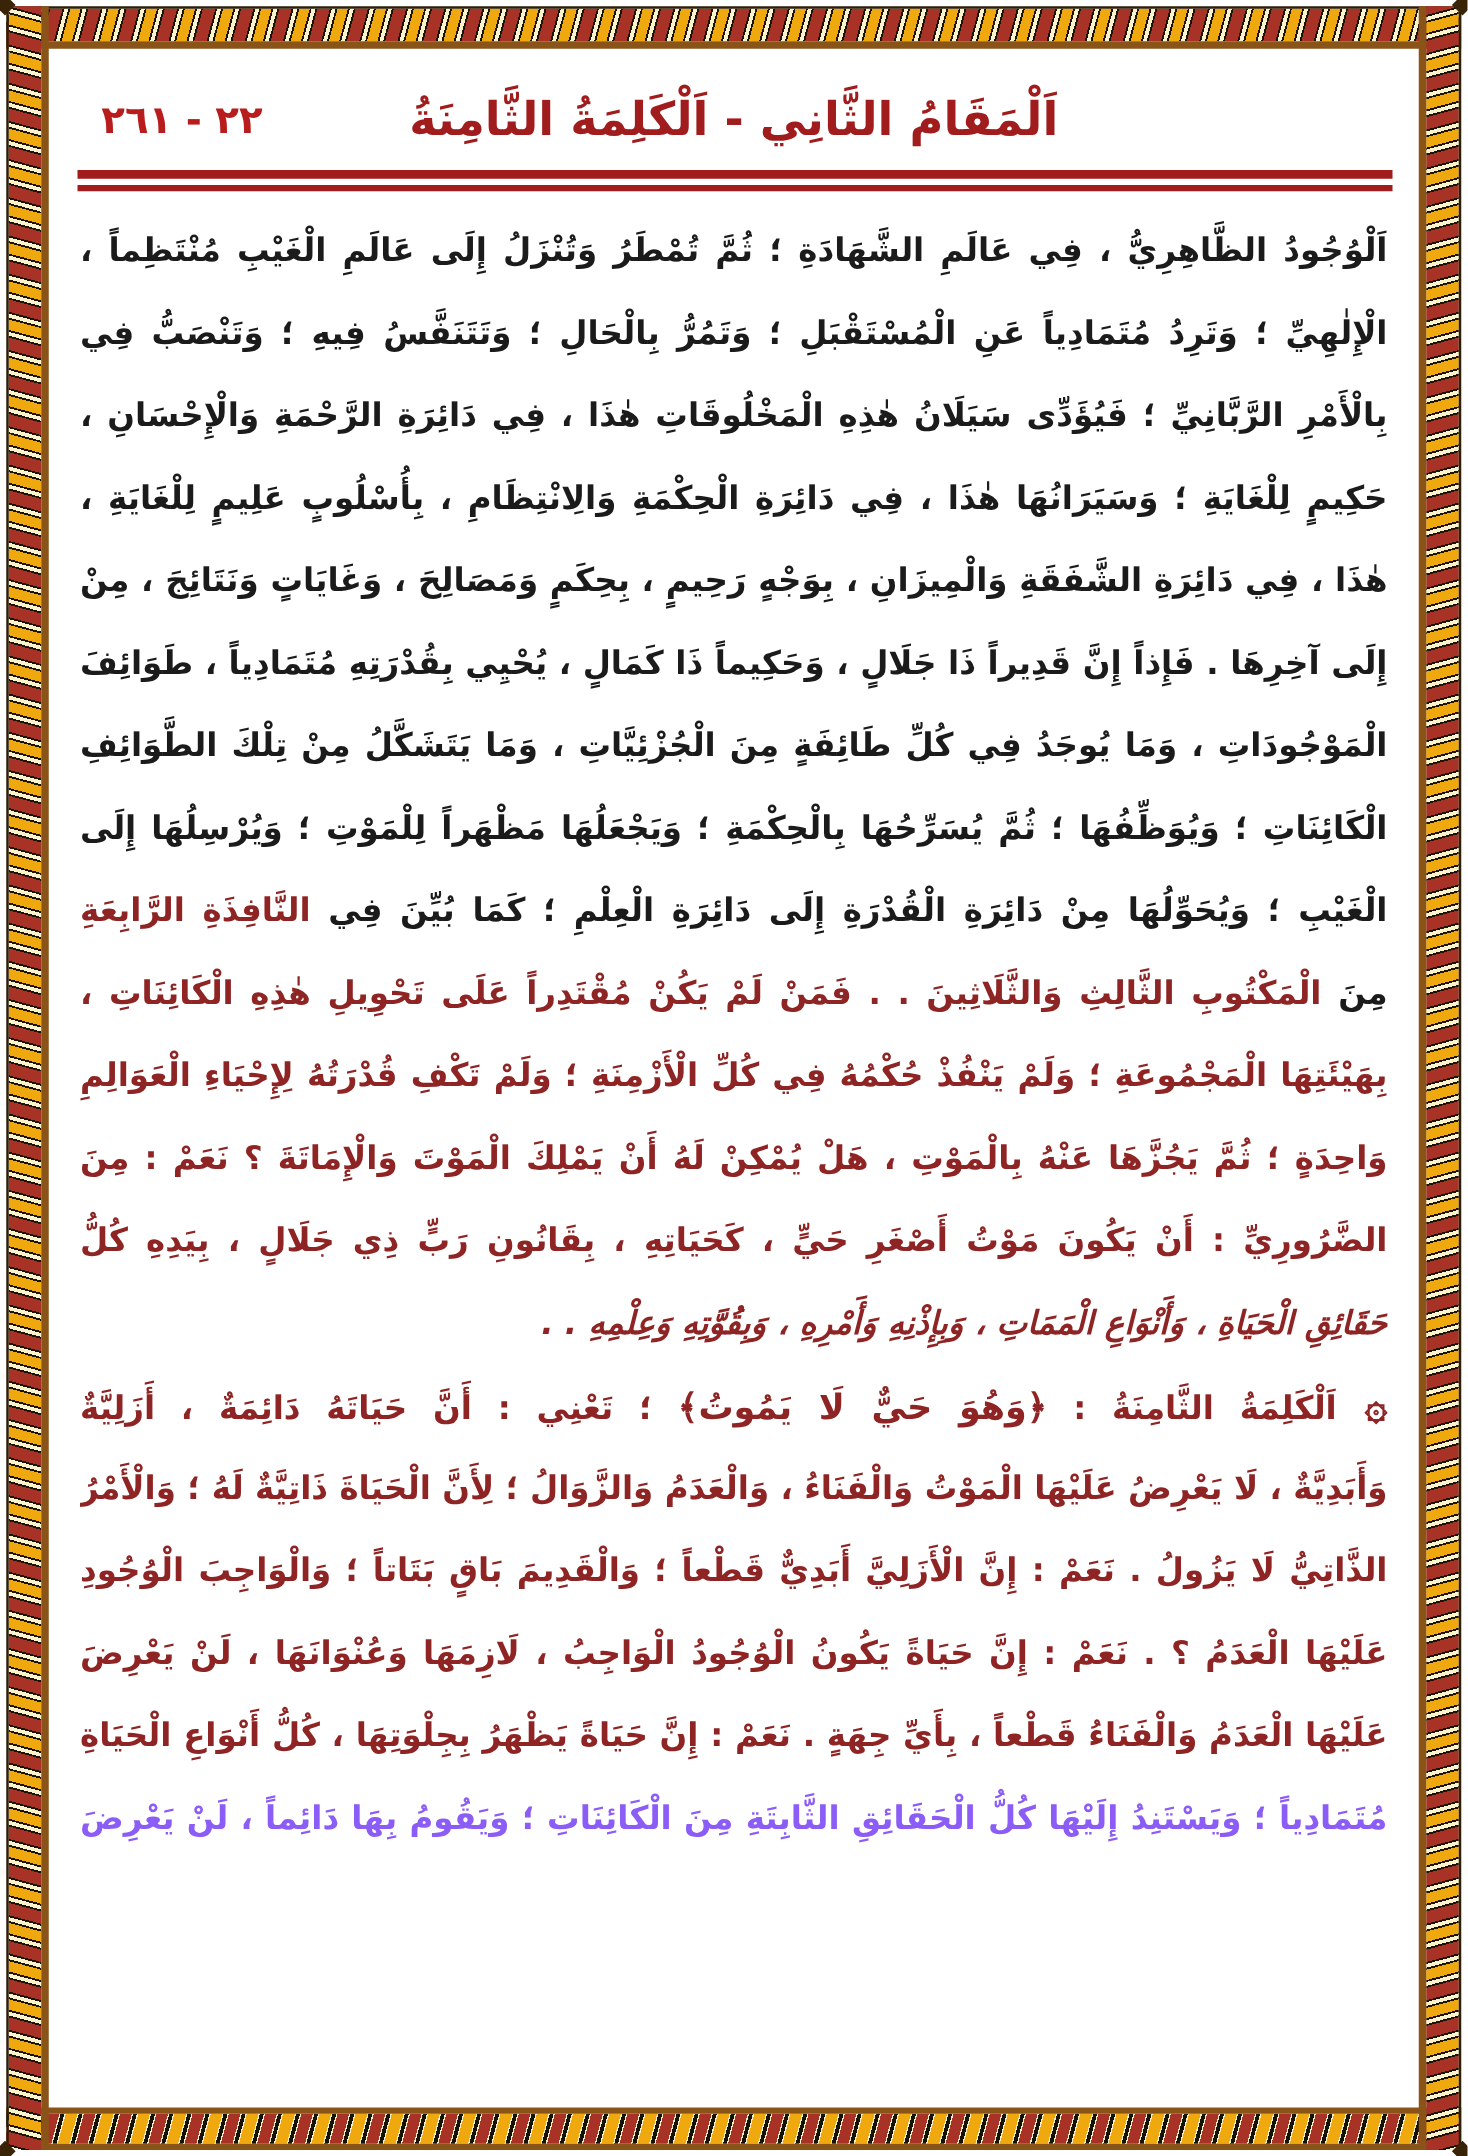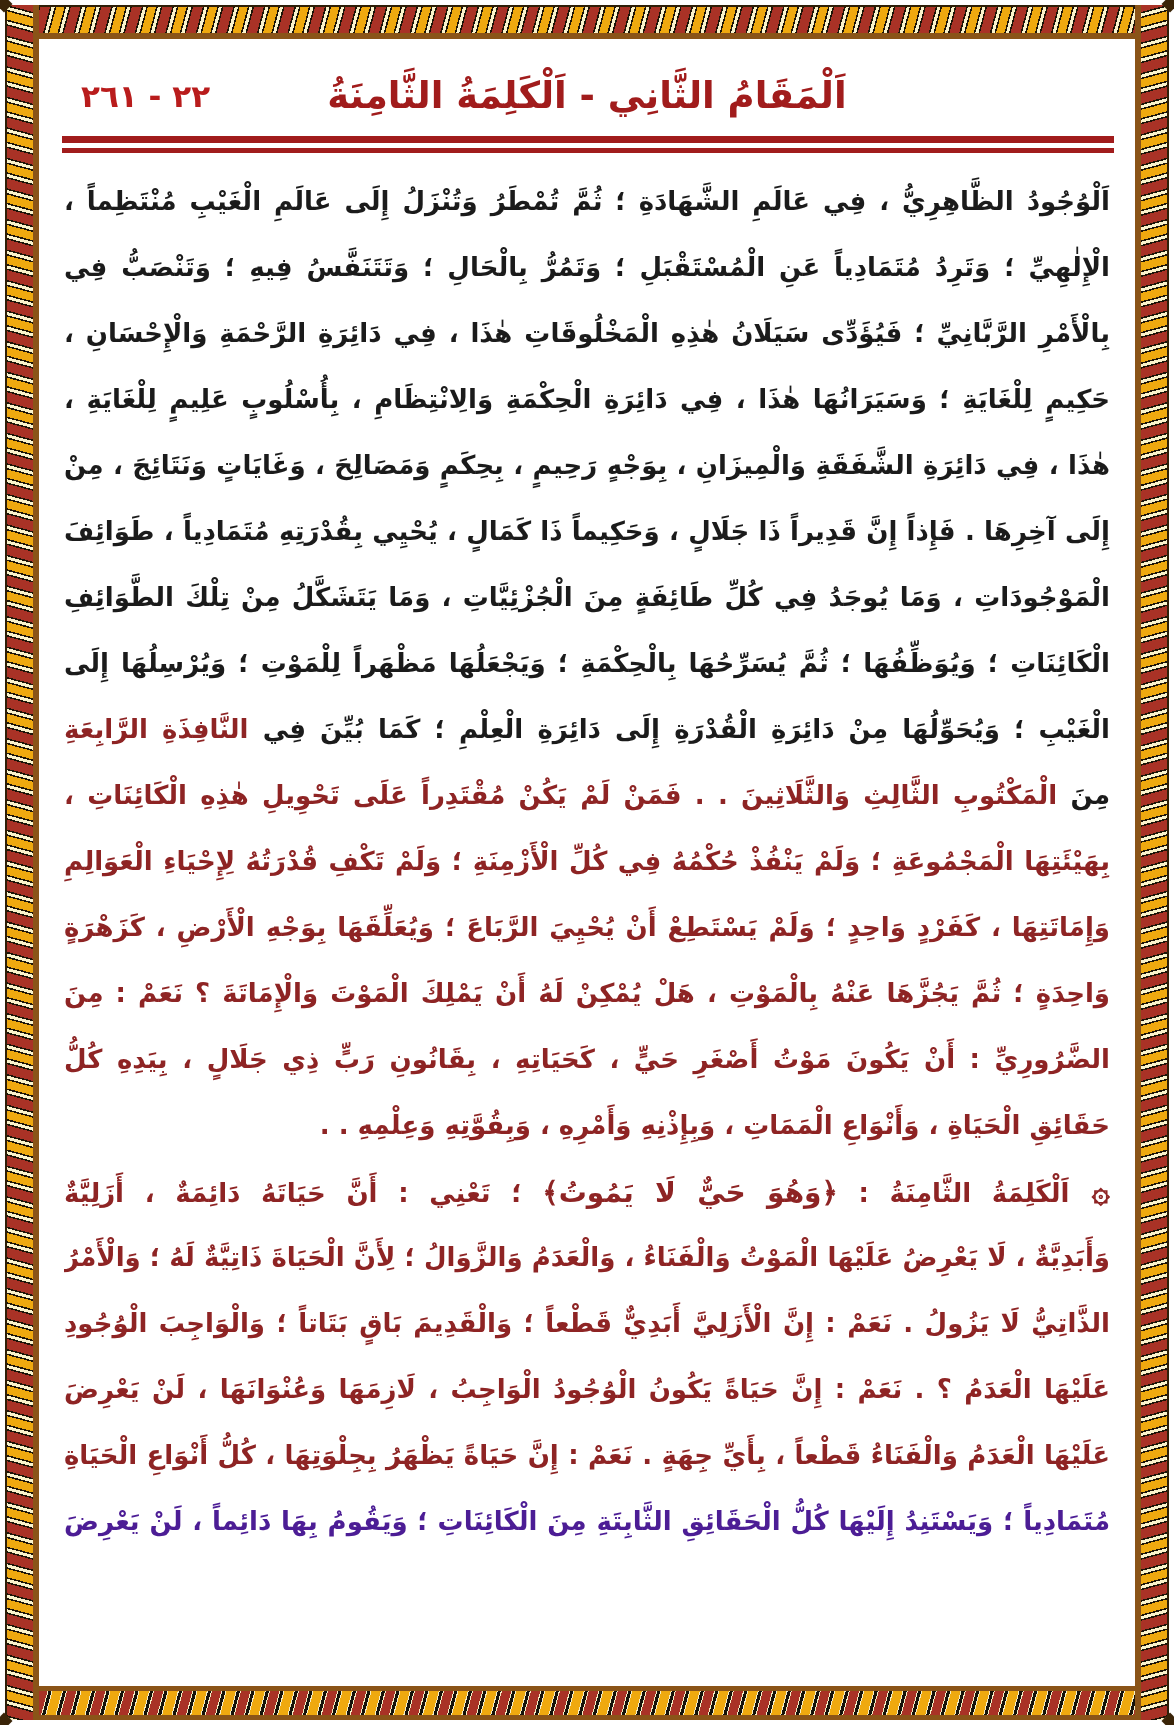--- a/index.html
+++ b/index.html
@@ -91,23 +91,22 @@
     <div class="tline just"><span style="color: rgb(27, 27, 27);">الْإِلٰهِيِّ ؛ وَتَرِدُ مُتَمَادِياً عَنِ الْمُسْتَقْبَلِ ؛ وَتَمُرُّ بِالْحَالِ ؛ وَتَتَنَفَّسُ فِيهِ ؛ وَتَنْصَبُّ فِي الْمَاضِي ،</span></div>
     <div class="tline just"><span style="color: rgb(27, 27, 27);">بِالْأَمْرِ الرَّبَّانِيِّ ؛ فَيُؤَدِّى سَيَلَانُ هٰذِهِ الْمَخْلُوقَاتِ هٰذَا ، فِي دَائِرَةِ الرَّحْمَةِ وَالْإِحْسَانِ ، بِأُسْلُوبٍ</span></div>
     <div class="tline just"><span style="color: rgb(27, 27, 27);">حَكِيمٍ لِلْغَايَةِ ؛ وَسَيَرَانُهَا هٰذَا ، فِي دَائِرَةِ الْحِكْمَةِ وَالِانْتِظَامِ ، بِأُسْلُوبٍ عَلِيمٍ لِلْغَايَةِ ، وَجَرَيَانُهَا</span></div>
     <div class="tline just"><span style="color: rgb(27, 27, 27);">هٰذَا ، فِي دَائِرَةِ الشَّفَقَةِ وَالْمِيزَانِ ، بِوَجْهٍ رَحِيمٍ ، بِحِكَمٍ وَمَصَالِحَ ، وَغَايَاتٍ وَنَتَائِجَ ، مِنْ أَوَّلِهَا</span></div>
     <div class="tline just"><span style="color: rgb(27, 27, 27);">إِلَى آخِرِهَا . فَإِذاً إِنَّ قَدِيراً ذَا جَلَالٍ ، وَحَكِيماً ذَا كَمَالٍ ، يُحْيِي بِقُدْرَتِهِ مُتَمَادِياً ، طَوَائِفَ</span></div>
     <div class="tline just"><span style="color: rgb(27, 27, 27);">الْمَوْجُودَاتِ ، وَمَا يُوجَدُ فِي كُلِّ طَائِفَةٍ مِنَ الْجُزْئِيَّاتِ ، وَمَا يَتَشَكَّلُ مِنْ تِلْكَ الطَّوَائِفِ مِنَ</span></div>
     <div class="tline just"><span style="color: rgb(27, 27, 27);">الْكَائِنَاتِ ؛ وَيُوَظِّفُهَا ؛ ثُمَّ يُسَرِّحُهَا بِالْحِكْمَةِ ؛ وَيَجْعَلُهَا مَظْهَراً لِلْمَوْتِ ؛ وَيُرْسِلُهَا إِلَى عَالَمِ</span></div>
     <div class="tline just"><span style="color: rgb(27, 27, 27);">الْغَيْبِ ؛ وَيُحَوِّلُهَا مِنْ دَائِرَةِ الْقُدْرَةِ إِلَى دَائِرَةِ الْعِلْمِ ؛ كَمَا بُيِّنَ فِي </span><span style="color: rgb(142, 36, 36);">النَّافِذَةِ الرَّابِعَةِ وَالْعِشْرِينَ</span></div>
     <div class="tline just"><span style="color: rgb(27, 27, 27);">مِنَ </span><span style="color: rgb(142, 36, 36);">الْمَكْتُوبِ الثَّالِثِ وَالثَّلَاثِينَ . . فَمَنْ لَمْ يَكُنْ مُقْتَدِراً عَلَى تَحْوِيلِ هٰذِهِ الْكَائِنَاتِ ،</span></div>
     <div class="tline just"><span style="color: rgb(142, 36, 36);">بِهَيْئَتِهَا الْمَجْمُوعَةِ ؛ وَلَمْ يَنْفُذْ حُكْمُهُ فِي كُلِّ الْأَزْمِنَةِ ؛ وَلَمْ تَكْفِ قُدْرَتُهُ لِإِحْيَاءِ الْعَوَالِمِ</span></div>
-    <div class="tline just"><span style="color: rgb(142, 36, 36);">وَإِمَاتَتِهَا ، كَفَرْدٍ وَاحِدٍ ؛ وَلَمْ يَسْتَطِعْ أَنْ يُحْيِيَ الرَّبَاعَ ؛ وَيُعَلِّقَهَا بِوَجْهِ الْأَرْضِ ، كَزَهْرَةٍ</span></div>
     <div class="tline just"><span style="color: rgb(142, 36, 36); margin-top: 48px;">وَاحِدَةٍ ؛ ثُمَّ يَجُزَّهَا عَنْهُ بِالْمَوْتِ ، هَلْ يُمْكِنْ لَهُ أَنْ يَمْلِكَ الْمَوْتَ وَالْإِمَاتَةَ ؟ نَعَمْ : مِنَ</span></div>
     <div class="tline just"><span style="color: rgb(142, 36, 36);">الضَّرُورِيِّ : أَنْ يَكُونَ مَوْتُ أَصْغَرِ حَيٍّ ، كَحَيَاتِهِ ، بِقَانُونِ رَبٍّ ذِي جَلَالٍ ، بِيَدِهِ كُلُّ</span></div>
-    <div class="tline"><span style="color: rgb(142, 36, 36);">حَقَائِقِ الْحَيَاةِ ، وَأَنْوَاعِ الْمَمَاتِ ، وَبِإِذْنِهِ وَأَمْرِهِ ، وَبِقُوَّتِهِ وَعِلْمِهِ . .</span></div>
+    <div class="tline"><span style="color: rgb(142, 36, 36); font-style: italic;">حَقَائِقِ الْحَيَاةِ ، وَأَنْوَاعِ الْمَمَاتِ ، وَبِإِذْنِهِ وَأَمْرِهِ ، وَبِقُوَّتِهِ وَعِلْمِهِ . .</span></div>
     <div class="tline just"><span class="ornament" style="color: rgb(142, 36, 36);">۞ </span><span style="color: rgb(142, 36, 36);">اَلْكَلِمَةُ الثَّامِنَةُ : </span><span class="heavy" style="color: rgb(142, 36, 36); margin-top: 36px;">﴿وَهُوَ حَيٌّ لَا يَمُوتُ﴾</span><span style="color: rgb(142, 36, 36);"> ؛ تَعْنِي : أَنَّ حَيَاتَهُ دَائِمَةٌ ، أَزَلِيَّةٌ</span></div>
     <div class="tline just"><span style="color: rgb(142, 36, 36);">وَأَبَدِيَّةٌ ، لَا يَعْرِضُ عَلَيْهَا الْمَوْتُ وَالْفَنَاءُ ، وَالْعَدَمُ وَالزَّوَالُ ؛ لِأَنَّ الْحَيَاةَ ذَاتِيَّةٌ لَهُ ؛ وَالْأَمْرُ</span></div>
     <div class="tline just"><span style="color: rgb(142, 36, 36);">الذَّاتِيُّ لَا يَزُولُ . نَعَمْ : إِنَّ الْأَزَلِيَّ أَبَدِيٌّ قَطْعاً ؛ وَالْقَدِيمَ بَاقٍ بَتَاتاً ؛ وَالْوَاجِبَ الْوُجُودِ</span></div>
     <div class="tline just"><span style="color: rgb(142, 36, 36); margin-top: 26px;">عَلَيْهَا الْعَدَمُ ؟ . نَعَمْ : إِنَّ حَيَاةً يَكُونُ الْوُجُودُ الْوَاجِبُ ، لَازِمَهَا وَعُنْوَانَهَا ، لَنْ يَعْرِضَ</span></div>
     <div class="tline just"><span style="color: rgb(142, 36, 36);">عَلَيْهَا الْعَدَمُ وَالْفَنَاءُ قَطْعاً ، بِأَيِّ جِهَةٍ . نَعَمْ : إِنَّ حَيَاةً يَظْهَرُ بِجِلْوَتِهَا ، كُلُّ أَنْوَاعِ الْحَيَاةِ</span></div>
-    <div class="tline just"><span style="color: #4c1d95;">مُتَمَادِياً ؛ وَيَسْتَنِدُ إِلَيْهَا كُلُّ الْحَقَائِقِ الثَّابِتَةِ مِنَ الْكَائِنَاتِ ؛ وَيَقُومُ بِهَا دَائِماً ، لَنْ يَعْرِضَ</span></div>
+    <div class="tline just"><span style="color: #8b5cf6;">مُتَمَادِياً ؛ وَيَسْتَنِدُ إِلَيْهَا كُلُّ الْحَقَائِقِ الثَّابِتَةِ مِنَ الْكَائِنَاتِ ؛ وَيَقُومُ بِهَا دَائِماً ، لَنْ يَعْرِضَ</span></div>
   </div>
 
 </body></html>

